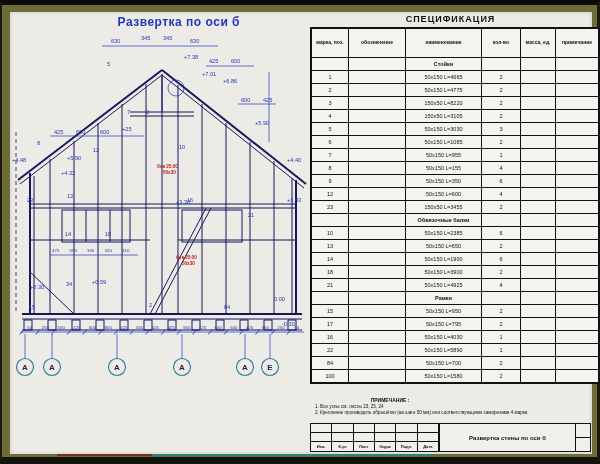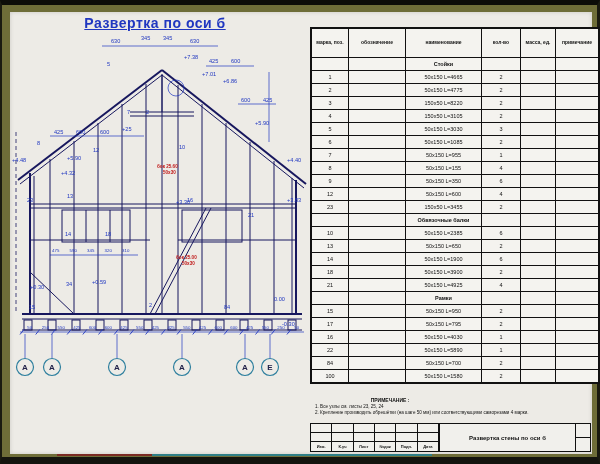--- a/index.html
+++ b/index.html
@@ -14,23 +14,23 @@
   }
   .bottom-seg{position:absolute;height:6px;bottom:1px;}
   .seg-maroon{left:55px;width:95px;background:#7a2a22;}
   .seg-teal{left:150px;width:280px;background:#2e7f86;}
   .paper{
     position:absolute;left:8px;top:7px;width:582px;height:442px;
     background:#edebe6;box-shadow:inset 0 0 4px rgba(0,0,0,.15);
   }
   
   .dwg-title{
-    position:absolute;left:60px;top:3px;width:170px;text-align:center;
-    color:#2037c0;font-size:14px;font-weight:bold;
-    text-decoration:underline;letter-spacing:.5px;
+    position:absolute;left:60px;top:3px;width:170px;text-align:right;
+    color:#2037c0;font-size:12px;font-weight:bold;
+    letter-spacing:.5px;
   }
   svg.dwg{position:absolute;left:0;top:0;}
   svg .st  {stroke:#17175e;stroke-width:2;fill:none;}
   svg .st2 {stroke:#17175e;stroke-width:1;fill:none;}
   svg .thin{stroke:#2037c0;stroke-width:.7;fill:none;}
   svg .dash{stroke:#17175e;stroke-width:.8;fill:none;stroke-dasharray:4 3;}
   svg text{font-family:"Liberation Sans",sans-serif;}
   svg .dim {font-size:5.6px;fill:#2037c0;}
   svg .dimS{font-size:4.4px;fill:#2037c0;}
   svg .red {font-size:4.6px;fill:#c01616;font-weight:bold;}
@@ -284,20 +284,21 @@
             <text x="235" y="358" class="axt" text-anchor="middle">А</text>
           </g>
           <g>
             <line x1="260" y1="322" x2="260" y2="346" class="lead"></line>
             <circle cx="260" cy="355" r="8.5" class="axc"></circle>
             <text x="260" y="358" class="axt" text-anchor="middle">Е</text>
           </g>
         </g>
     </svg>
 
+    <div class="spec-title">СПЕЦИФИКАЦИЯ</div>
 
     <table class="spec">
       <thead>
         <tr>
           <th style="width:36px">марка, поз.</th>
           <th style="width:56px">обозначение</th>
           <th style="width:75px">наименование</th>
           <th style="width:38px">кол-во</th>
           <th style="width:34px">масса, ед.</th>
           <th style="width:42px">примечание</th>

